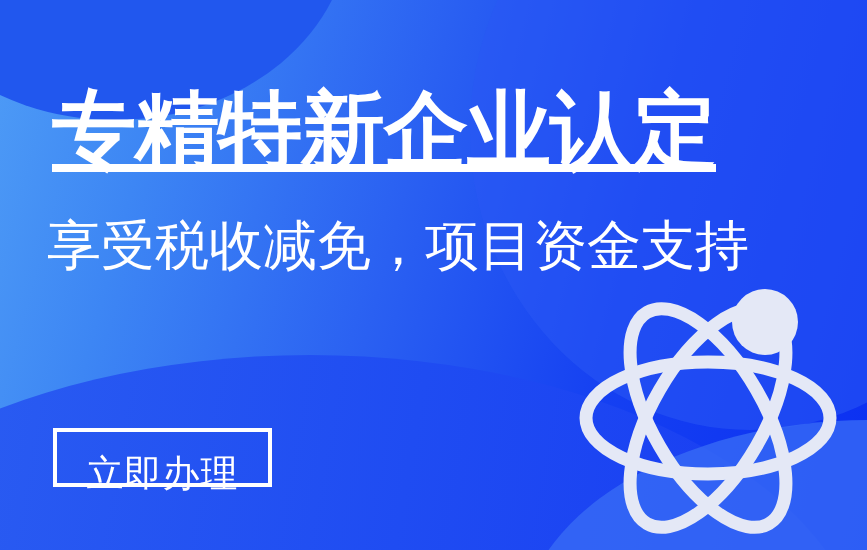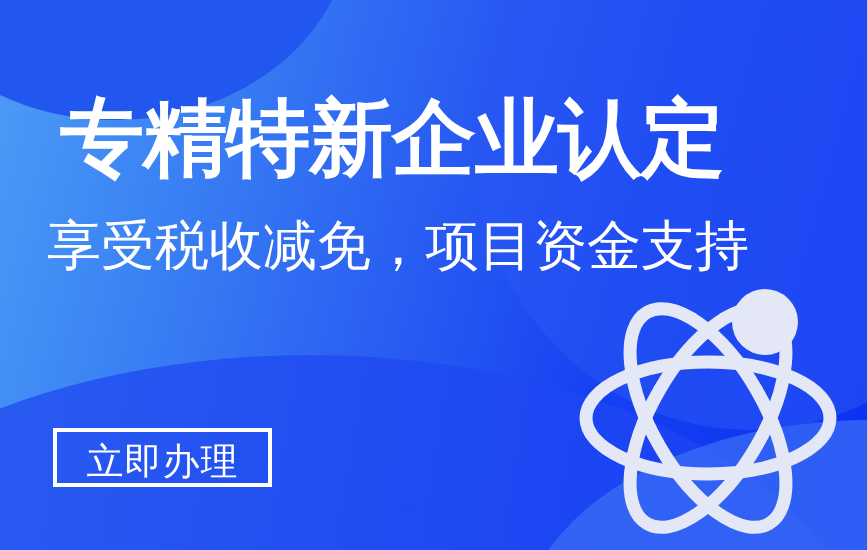--- a/index.html
+++ b/index.html
@@ -99,27 +99,28 @@
     left: 0;
     top: 0;
     width: 867px;
     height: 550px;
   }
 
   #headline {
     position: absolute;
     left: 44px;
     top: 80px;
-    margin: 16px;
+    margin: 8px;
     font-size: 84px;
     line-height: 1;
     font-weight: bold;
     color: #ffffff;
     letter-spacing: -1px;
     white-space: nowrap;
+    text-decoration: underline;
   }
 
   #subheadline {
     position: absolute;
     left: 47px;
     top: 216px;
     margin: 0;
     font-size: 54px;
     line-height: 1.1;
     font-weight: normal;
@@ -135,21 +136,21 @@
     width: 219px;
     height: 59px;
     box-sizing: border-box;
     border: 4px solid #ffffff;
     background: transparent;
     color: #ffffff;
     font-family: "Liberation Sans", "DejaVu Sans", sans-serif;
     font-size: 37px;
     line-height: 51px;
     text-align: center;
-    padding: 4px;
+    padding: 16px;
     cursor: pointer;
     white-space: nowrap;
     letter-spacing: 1px;
   }
 </style>
 </head>
 <body>
 
 <div id="banner">
 

